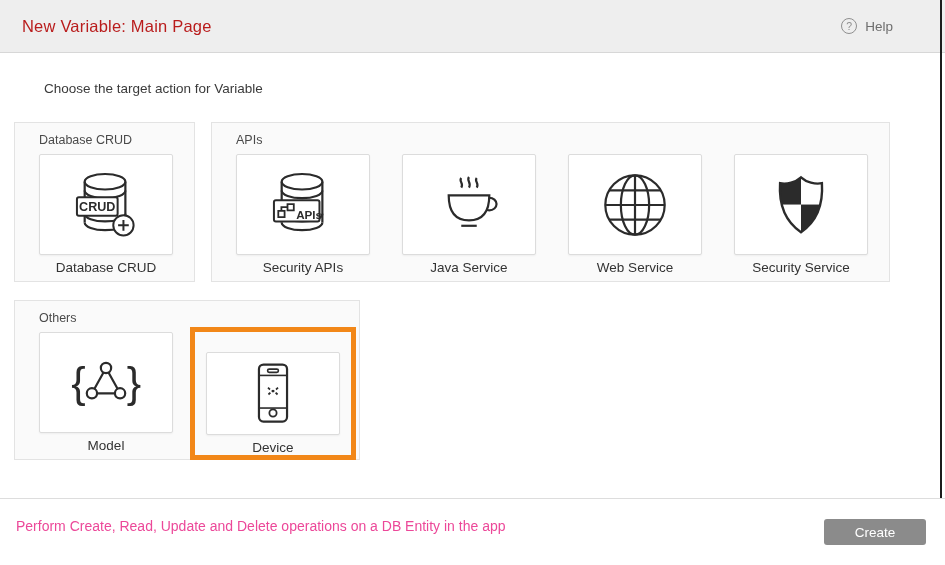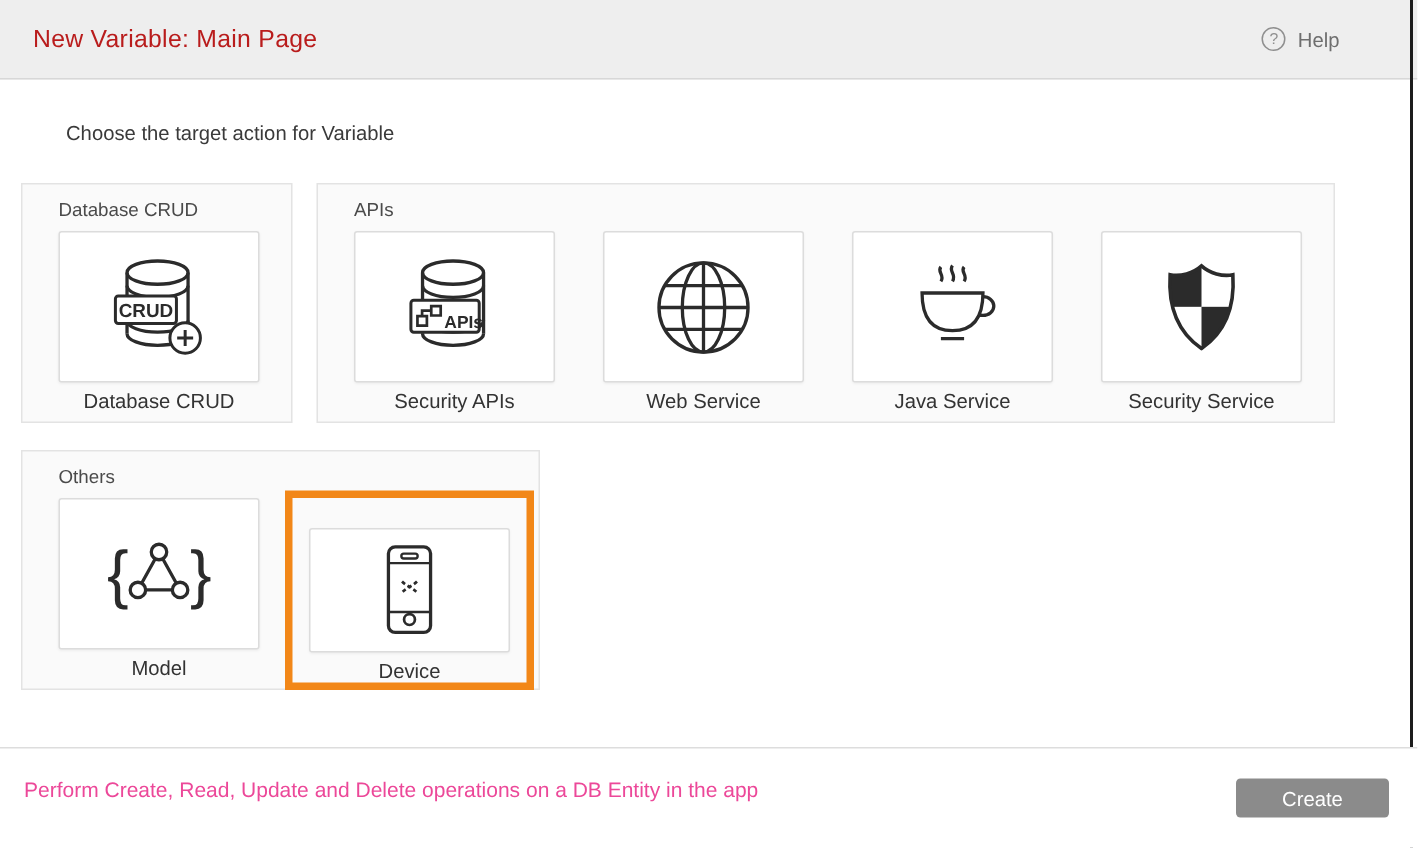--- a/index.html
+++ b/index.html
@@ -137,44 +137,44 @@
           <rect x="16" y="35" width="6.5" height="6.5" stroke-width="1.8"></rect>
           <path d="M9.7,42 V38.2 H16" stroke-width="1.8"></path>
           <text x="25" y="50" font-size="12" font-weight="bold" fill="#2b2b2b">APIs</text>
         </svg>
       </div>
       <div class="card-label">Security APIs</div>
     </div>
 
     <div class="card-item">
       <div class="card">
+        <svg class="icon-svg" width="64" height="58" viewBox="0 0 66 60" fill="none" stroke="#2b2b2b" stroke-width="2.2">
+          <path d="M25,2 c-3,3.5 3,5.5 0,10"></path>
+          <path d="M33,1 c-3,4 3,6 0,11"></path>
+          <path d="M41,2 c-3,3.5 3,5.5 0,10"></path>
+          <ellipse cx="54" cy="29" rx="7.5" ry="6.5"></ellipse>
+          <path d="M12,20 c0,17 7,26 21,26 s21,-9 21,-26 Z" fill="#ffffff"></path>
+          <path d="M25,51.5 h16"></path>
+        </svg>
+      </div>
+      <div class="card-label">Java Service</div>
+    </div>
+
+    <div class="card-item">
+      <div class="card">
         <svg class="icon-svg" width="66" height="66" viewBox="0 0 70 70" fill="none" stroke="#2b2b2b" stroke-width="2.2">
           <circle cx="35" cy="35" r="31.5"></circle>
           <ellipse cx="35" cy="35" rx="15" ry="31.5"></ellipse>
           <path d="M35,3.5 V66.5"></path>
           <path d="M3.5,35 H66.5"></path>
           <path d="M7.6,19.5 H62.4"></path>
           <path d="M7.6,50.5 H62.4"></path>
         </svg>
       </div>
       <div class="card-label">Web Service</div>
-    </div>
-
-    <div class="card-item">
-      <div class="card">
-        <svg class="icon-svg" width="64" height="58" viewBox="0 0 66 60" fill="none" stroke="#2b2b2b" stroke-width="2.2">
-          <path d="M25,2 c-3,3.5 3,5.5 0,10"></path>
-          <path d="M33,1 c-3,4 3,6 0,11"></path>
-          <path d="M41,2 c-3,3.5 3,5.5 0,10"></path>
-          <ellipse cx="54" cy="29" rx="7.5" ry="6.5"></ellipse>
-          <path d="M12,20 c0,17 7,26 21,26 s21,-9 21,-26 Z" fill="#ffffff"></path>
-          <path d="M25,51.5 h16"></path>
-        </svg>
-      </div>
-      <div class="card-label">Java Service</div>
     </div>
 
     <div class="card-item">
       <div class="card">
         <svg class="icon-svg" width="60" height="64" viewBox="0 0 66 70" fill="none" stroke="#2b2b2b" stroke-width="2.4">
           <defs>
             <clipPath id="shieldClip">
               <path d="M33,4.5 C27,10 17.5,12.5 10,11 C8.5,34 15.5,53 33,65 C50.5,53 57.5,34 56,11 C48.5,12.5 39,10 33,4.5 Z"></path>
             </clipPath>
           </defs>

